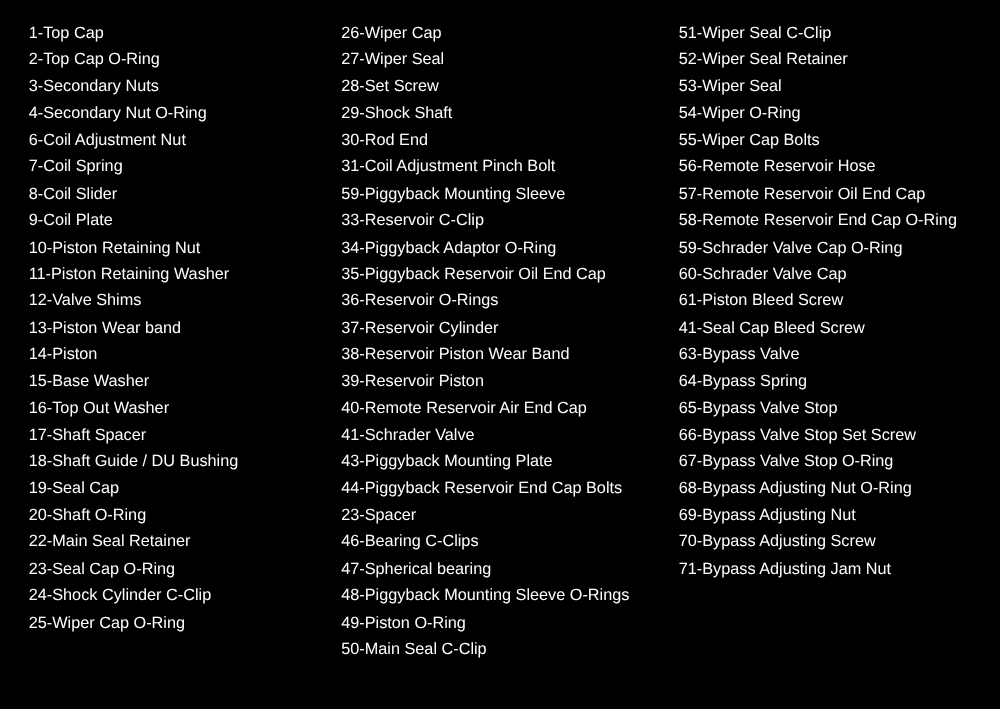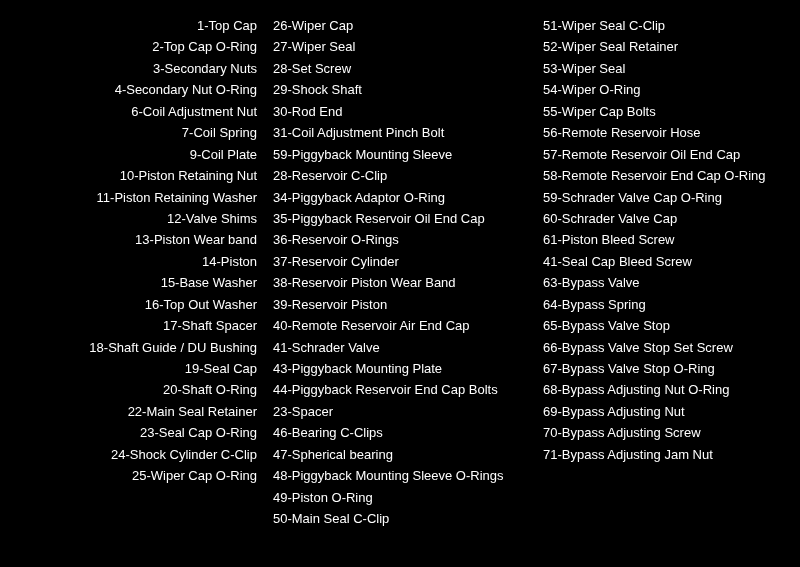--- a/index.html
+++ b/index.html
@@ -16,21 +16,20 @@
       display: flex;
       gap: 0;
     }
     .column {
       flex: 1;
       padding: 5px 8px;
       line-height: 1.65;
     }
     .column:first-child {
       flex: 0 0 250px;
-      text-align: right;
     }
     .column:nth-child(2) {
       flex: 0 0 270px;
     }
     .column:nth-child(3) {
       flex: 1;
     }
     .item {
       display: block;
       white-space: nowrap;
@@ -41,20 +40,21 @@
 
 <div class="content">
 
 <div class="column">
       <span class="item">1-Top Cap</span>
       <span class="item">2-Top Cap O-Ring</span>
       <span class="item">3-Secondary Nuts</span>
       <span class="item">4-Secondary Nut O-Ring</span>
       <span class="item">6-Coil Adjustment Nut</span>
       <span class="item">7-Coil Spring</span>
+      <span class="item">8-Coil Slider</span>
       <span class="item">9-Coil Plate</span>
       <span class="item">10-Piston Retaining Nut</span>
       <span class="item">11-Piston Retaining Washer</span>
       <span class="item">12-Valve Shims</span>
       <span class="item">13-Piston Wear band</span>
       <span class="item">14-Piston</span>
       <span class="item">15-Base Washer</span>
       <span class="item">16-Top Out Washer</span>
       <span class="item">17-Shaft Spacer</span>
       <span class="item">18-Shaft Guide / DU Bushing</span>
@@ -66,21 +66,21 @@
       <span class="item">25-Wiper Cap O-Ring</span>
     </div>
     <div class="column">
       <span class="item">26-Wiper Cap</span>
       <span class="item">27-Wiper Seal</span>
       <span class="item">28-Set Screw</span>
       <span class="item">29-Shock Shaft</span>
       <span class="item">30-Rod End</span>
       <span class="item">31-Coil Adjustment Pinch Bolt</span>
       <span class="item">59-Piggyback Mounting Sleeve</span>
-      <span class="item">28-Reservoir C-Clip</span>
+      <span class="item">33-Reservoir C-Clip</span>
       <span class="item">34-Piggyback Adaptor O-Ring</span>
       <span class="item">35-Piggyback Reservoir Oil End Cap</span>
       <span class="item">36-Reservoir O-Rings</span>
       <span class="item">37-Reservoir Cylinder</span>
       <span class="item">38-Reservoir Piston Wear Band</span>
       <span class="item">39-Reservoir Piston</span>
       <span class="item">40-Remote Reservoir Air End Cap</span>
       <span class="item">41-Schrader Valve</span>
       <span class="item">43-Piggyback Mounting Plate</span>
       <span class="item">44-Piggyback Reservoir End Cap Bolts</span>

